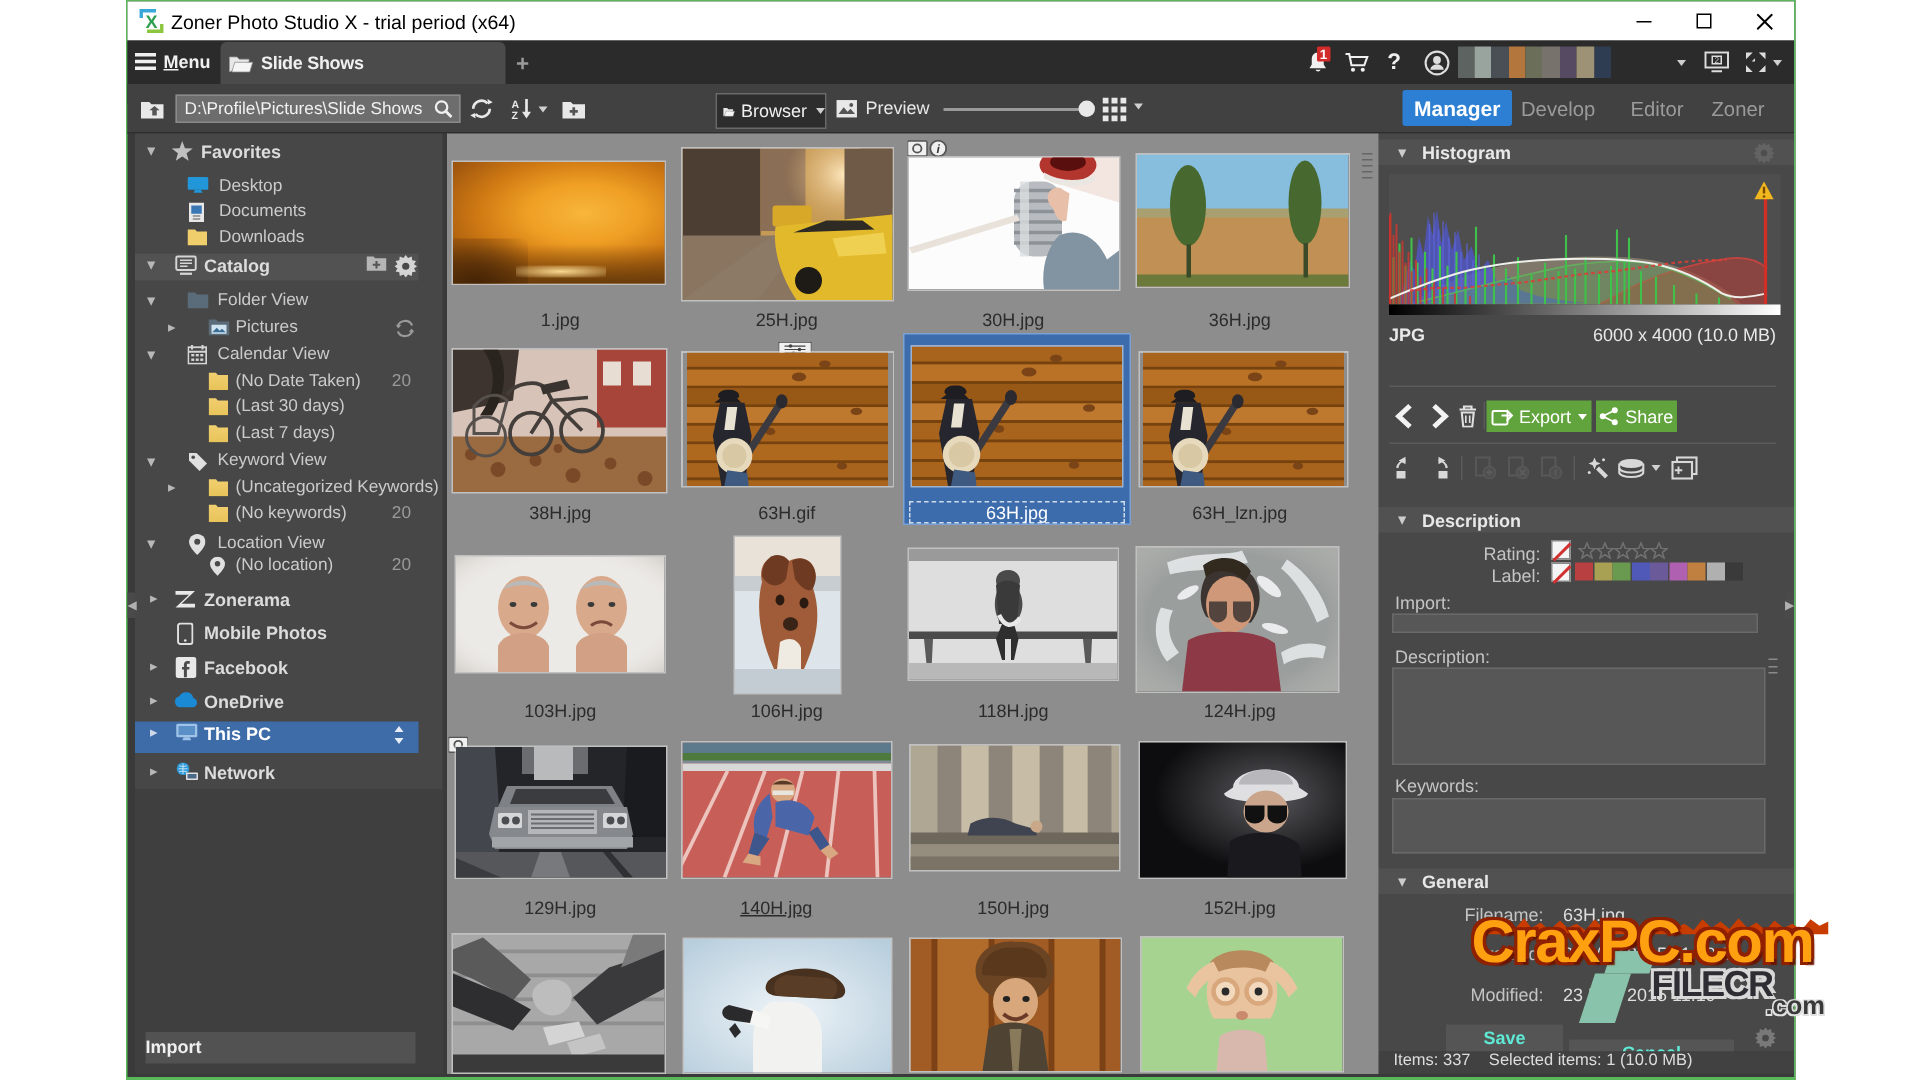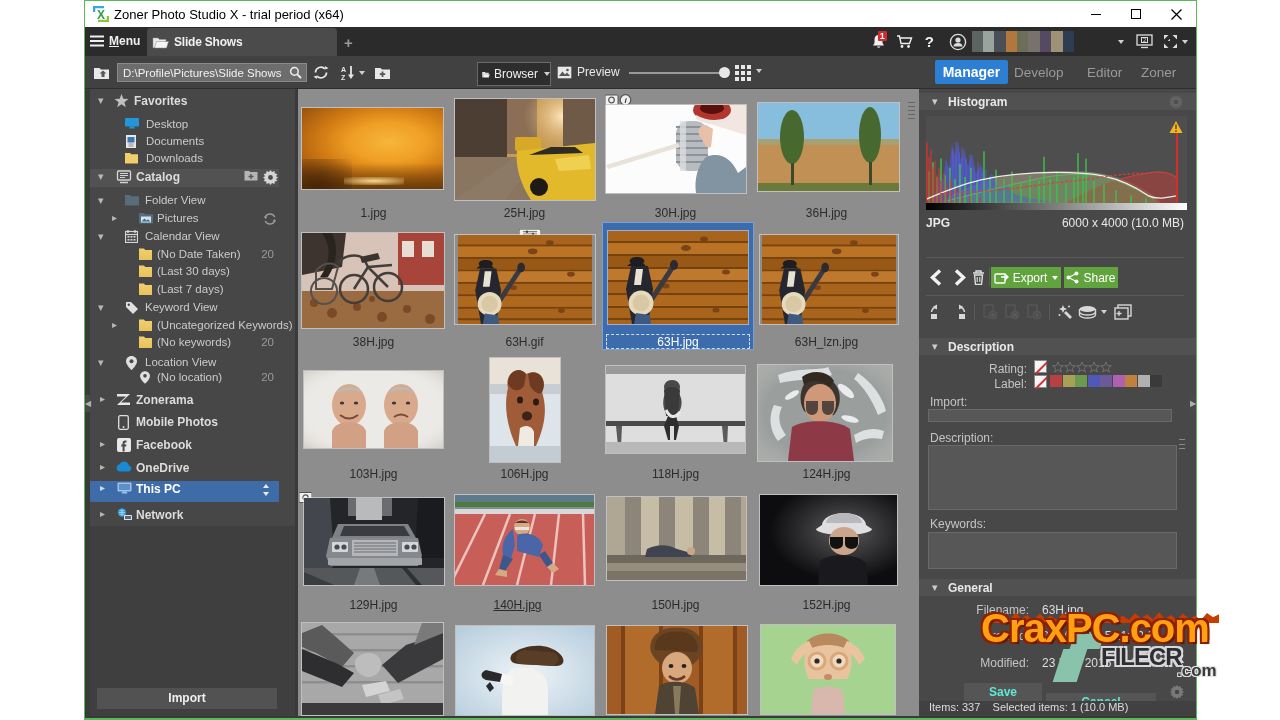--- a/index.html
+++ b/index.html
@@ -37,21 +37,21 @@
 .srow .arr { position:absolute; left:8px; top:1px; color:#b8b8b8; font-size:11px; }
 .srow .arr.r { left:10px; font-size:10px; }
 .srow .ic { position:absolute; top:1px; }
 .srow .stx { position:absolute; top:1px; white-space:nowrap; }
 .srow .b { font-weight:bold; color:#dcdcdc; font-size:12px; }
 .srow .cnt { position:absolute; right:5px; top:1px; color:#9a9a9a; }
 .srow.hdr { background:#525252; }
 .srow.sec { height:18px; }
 .ic.yf { width:13px; height:13px; }
 .ic.yf::before { content:""; position:absolute; width:13px; height:12px; background:linear-gradient(#f2d070,#e8c35a); clip-path:polygon(0 100%,0 4%,38% 4%,48% 17%,100% 17%,100% 100%); }
-#importbtn { position:absolute; z-index:2; left:7px; bottom:7px; width:180px; height:21px; background:#525252; color:#f0f0f0; font-size:12px; font-weight:bold; text-align:center; line-height:21px; }
+#importbtn { position:absolute; z-index:2; left:7px; bottom:7px; width:180px; height:21px; background:#525252; color:#f0f0f0; font-size:12px; font-weight:bold; text-align:left; line-height:21px; }
 
 .ph { position:absolute; overflow:hidden; box-shadow:0 0 0 1px rgba(235,235,235,0.55); }
 .cap { position:absolute; width:151px; text-align:center; color:#2b2b2b; font-size:12px; }
 #selcell { position:absolute; left:304px; top:133px; width:152px; height:128px; background:#3d6cad; border:1px solid #7aa0d4; }
 .capsel { position:absolute; left:308px; top:245px; width:144px; height:15px; border:1px dashed #cfdcec; color:#fff; font-size:12px; text-align:center; line-height:15px; }
 
 .phdr { position:absolute; left:0; width:100%; height:17px; background:#515151; }
 .parr { position:absolute; left:13px; top:2px; color:#ccc; font-size:11px; }
 .ptx { position:absolute; left:29px; top:2px; color:#e8e8e8; font-size:12px; font-weight:bold; }
 #histbox { position:absolute; left:7px; top:27px; width:261px; height:94px; background:#4e4e4e; }

